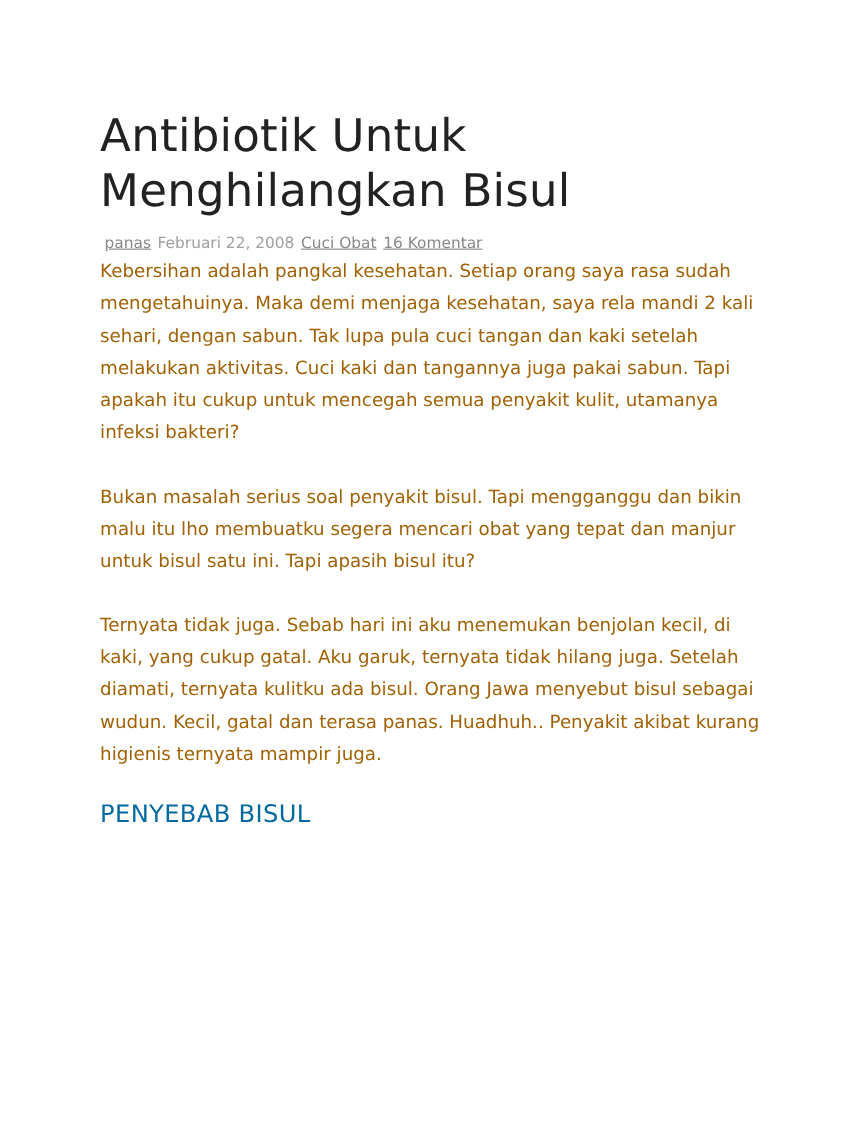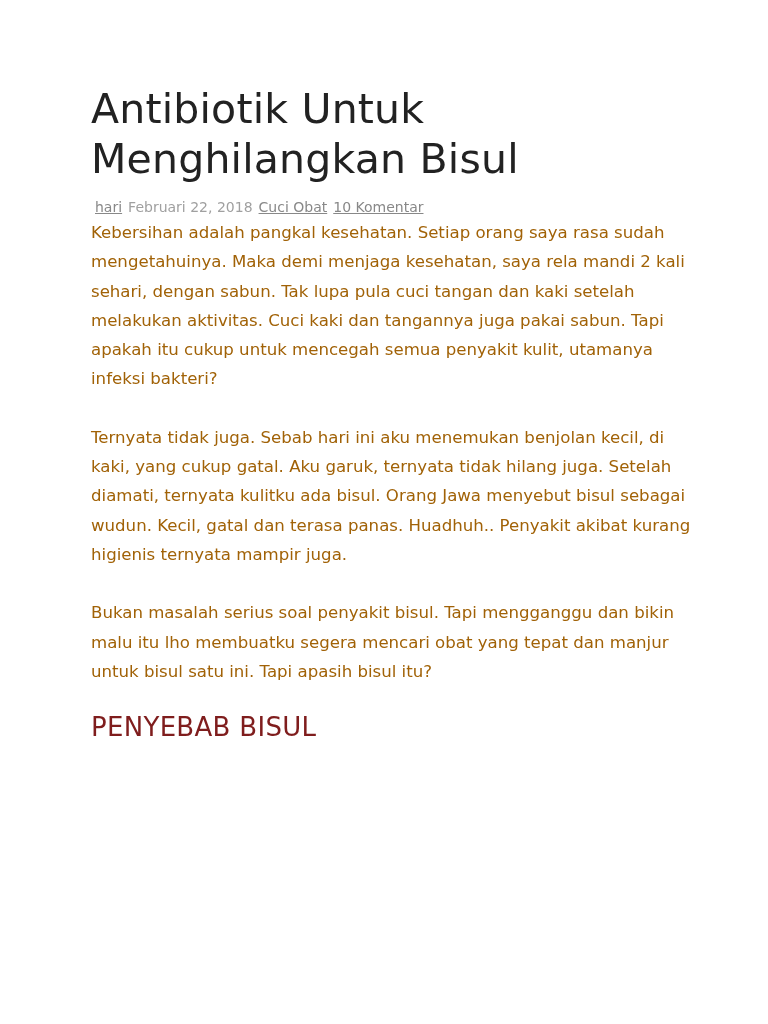--- a/index.html
+++ b/index.html
@@ -11,21 +11,21 @@
       width: 768px;
       height: 1024px;
       overflow: hidden;
       position: relative;
       font-family: "DejaVu Sans", sans-serif;
       color: #333333;
     }
     .article {
       position: absolute;
       left: 91px;
-      top: 84px;
+      top: 98px;
       width: 600px;
     }
     .title {
       font-family: "DejaVu Sans", sans-serif;
       font-weight: normal;
       font-size: 41px;
       line-height: 50px;
       color: #222222;
       margin: 0;
       letter-spacing: 0.2px;
@@ -47,36 +47,36 @@
       margin: 0;
       font-size: 16.6px;
       line-height: 29.3px;
       color: #a16207;
     }
     .para + .para { margin-top: 29px; }
     .p1 { margin-top: 2px; }
     .heading {
       margin: 23px 0 0 0;
       font-weight: normal;
-      font-size: 26px;
+      font-size: 22px;
       line-height: 36px;
-      color: #7f1d1d;
+      color: #0369a1;
       letter-spacing: 0.3px;
     }
     .heading + .para { margin-top: 20px; }
   </style>
 </head>
 <body>
 
 <div class="article">
   <h1 class="title">Antibiotik Untuk Menghilangkan Bisul</h1>
 
   <div class="meta">
-    <a href="#">hari</a><span class="sep"></span><span class="date">Februari 22, 2018</span><span class="sep"></span><a href="#">Cuci Obat</a><span class="sep"></span><a href="#">10 Komentar</a>
+    <a href="#">panas</a><span class="sep"></span><span class="date">Februari 22, 2008</span><span class="sep"></span><a href="#">Cuci Obat</a><span class="sep"></span><a href="#">16 Komentar</a>
   </div>
 
   <p class="para p1">Kebersihan adalah pangkal kesehatan. Setiap orang saya rasa sudah mengetahuinya. Maka demi menjaga kesehatan, saya rela mandi 2 kali sehari, dengan sabun. Tak lupa pula cuci tangan dan kaki setelah melakukan aktivitas. Cuci kaki dan tangannya juga pakai sabun. Tapi apakah itu cukup untuk mencegah semua penyakit kulit, utamanya infeksi bakteri?</p>
+  <p class="para">Bukan masalah serius soal penyakit bisul. Tapi mengganggu dan bikin malu itu lho membuatku segera mencari obat yang tepat dan manjur untuk bisul satu ini. Tapi apasih bisul itu?</p>
   <p class="para">Ternyata tidak juga. Sebab hari ini aku menemukan benjolan kecil, di kaki, yang cukup gatal. Aku garuk, ternyata tidak hilang juga. Setelah diamati, ternyata kulitku ada bisul. Orang Jawa menyebut bisul sebagai wudun. Kecil, gatal dan terasa panas. Huadhuh.. Penyakit akibat kurang higienis ternyata mampir juga.</p>
-  <p class="para">Bukan masalah serius soal penyakit bisul. Tapi mengganggu dan bikin malu itu lho membuatku segera mencari obat yang tepat dan manjur untuk bisul satu ini. Tapi apasih bisul itu?</p>
 
   <h2 class="heading">PENYEBAB BISUL</h2>
 
 </div>
 
 </body></html>

